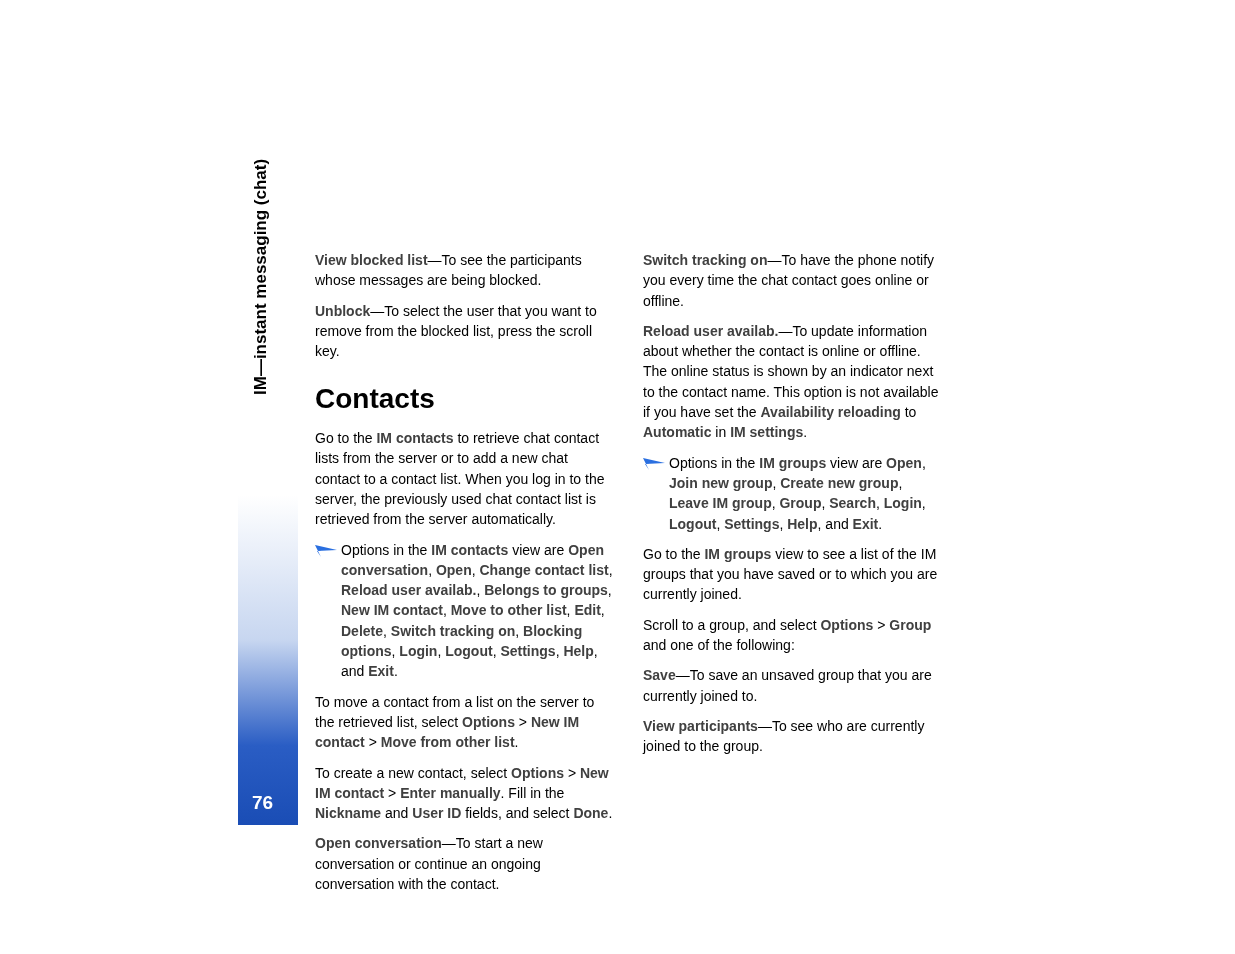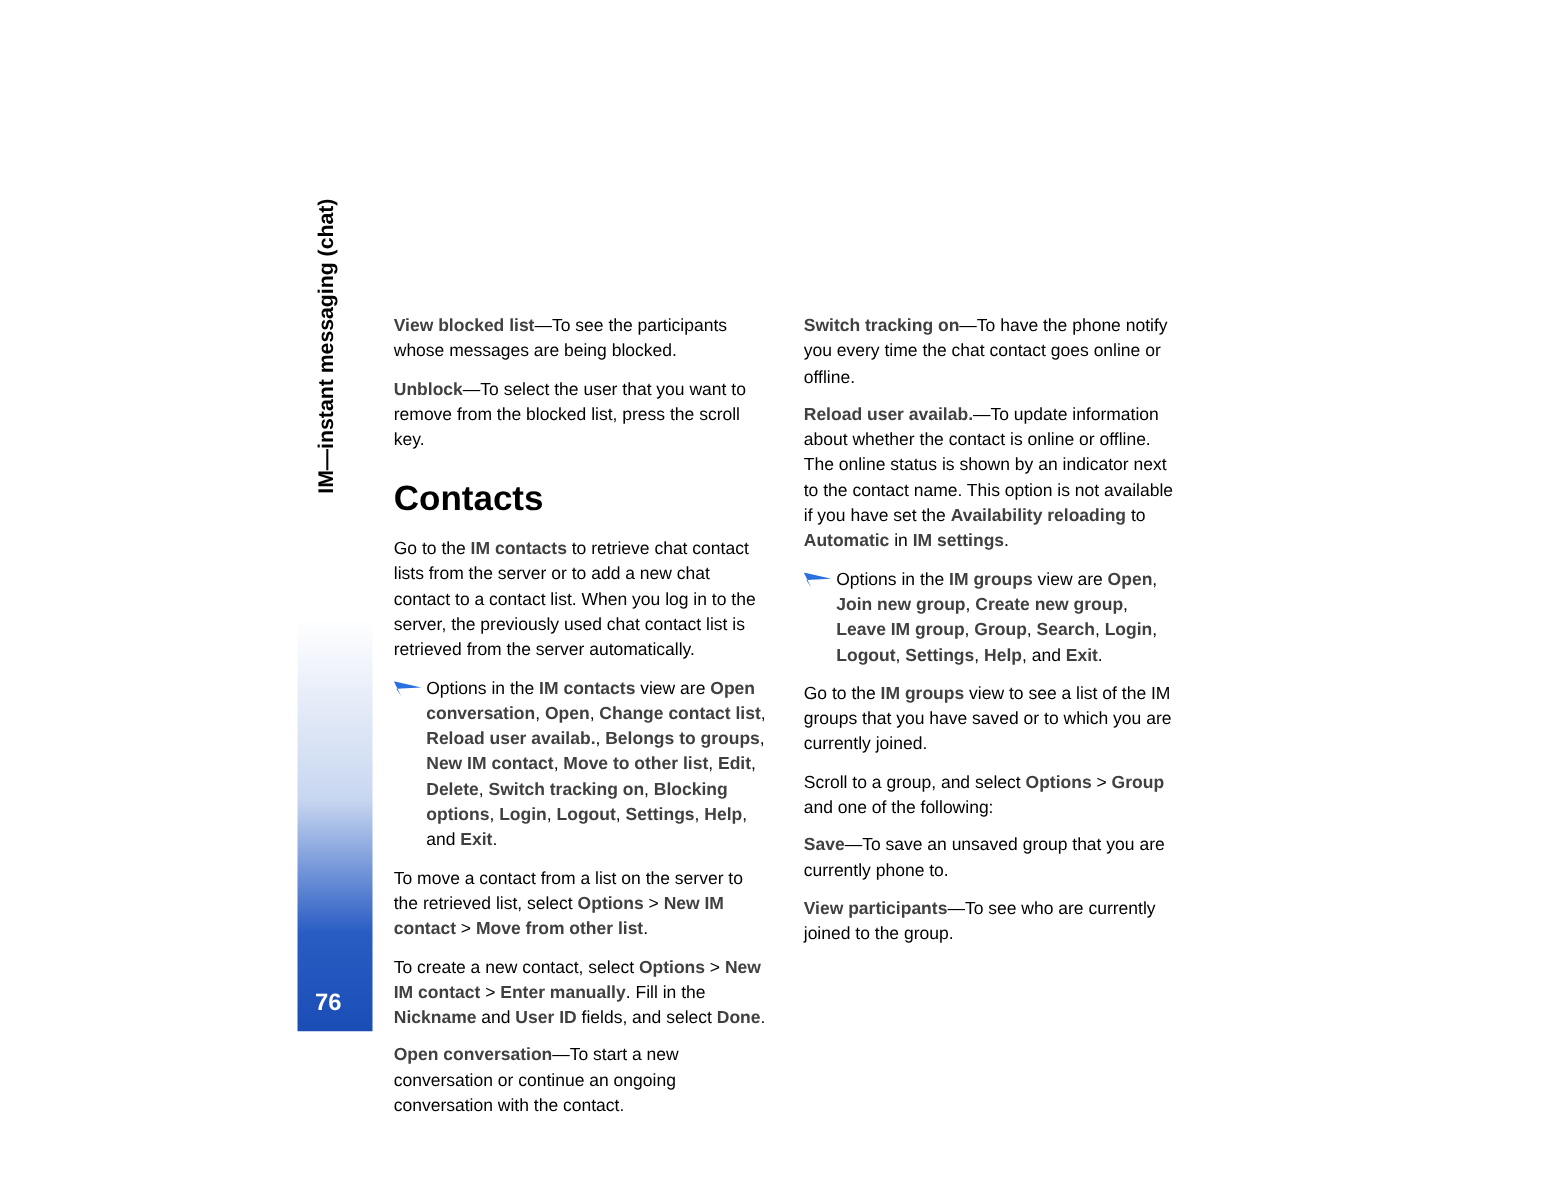--- a/index.html
+++ b/index.html
@@ -70,16 +70,16 @@
         <svg width="22" height="12" viewBox="0 0 22 12">
             <polygon points="0,0 22,5 2,6 6,12 0,0" fill="#2a6fe0"></polygon>
           </svg>
       </div>
       <div class="tip-body">
         <span>Options in the </span><span class="kw">IM groups</span><span> view are </span><span class="kw">Open</span><span>, </span><span class="kw">Join new group</span><span>, </span><span class="kw">Create new group</span><span>, </span><span class="kw">Leave IM group</span><span>, </span><span class="kw">Group</span><span>, </span><span class="kw">Search</span><span>, </span><span class="kw">Login</span><span>, </span><span class="kw">Logout</span><span>, </span><span class="kw">Settings</span><span>, </span><span class="kw">Help</span><span>, and </span><span class="kw">Exit</span><span>.</span>
       </div>
     </div>
     <p><span>Go to the </span><span class="kw">IM groups</span><span> view to see a list of the IM groups that you have saved or to which you are currently joined.</span></p>
     <p><span>Scroll to a group, and select </span><span class="kw">Options</span><span> &gt; </span><span class="kw">Group</span><span> and one of the following:</span></p>
-    <p><span class="kw">Save</span><span>—To save an unsaved group that you are currently phone to.</span></p>
+    <p><span class="kw">Save</span><span>—To save an unsaved group that you are currently joined to.</span></p>
     <p><span class="kw">View participants</span><span>—To see who are currently joined to the group.</span></p>
   </div>
 </div>
 
 </body></html>

